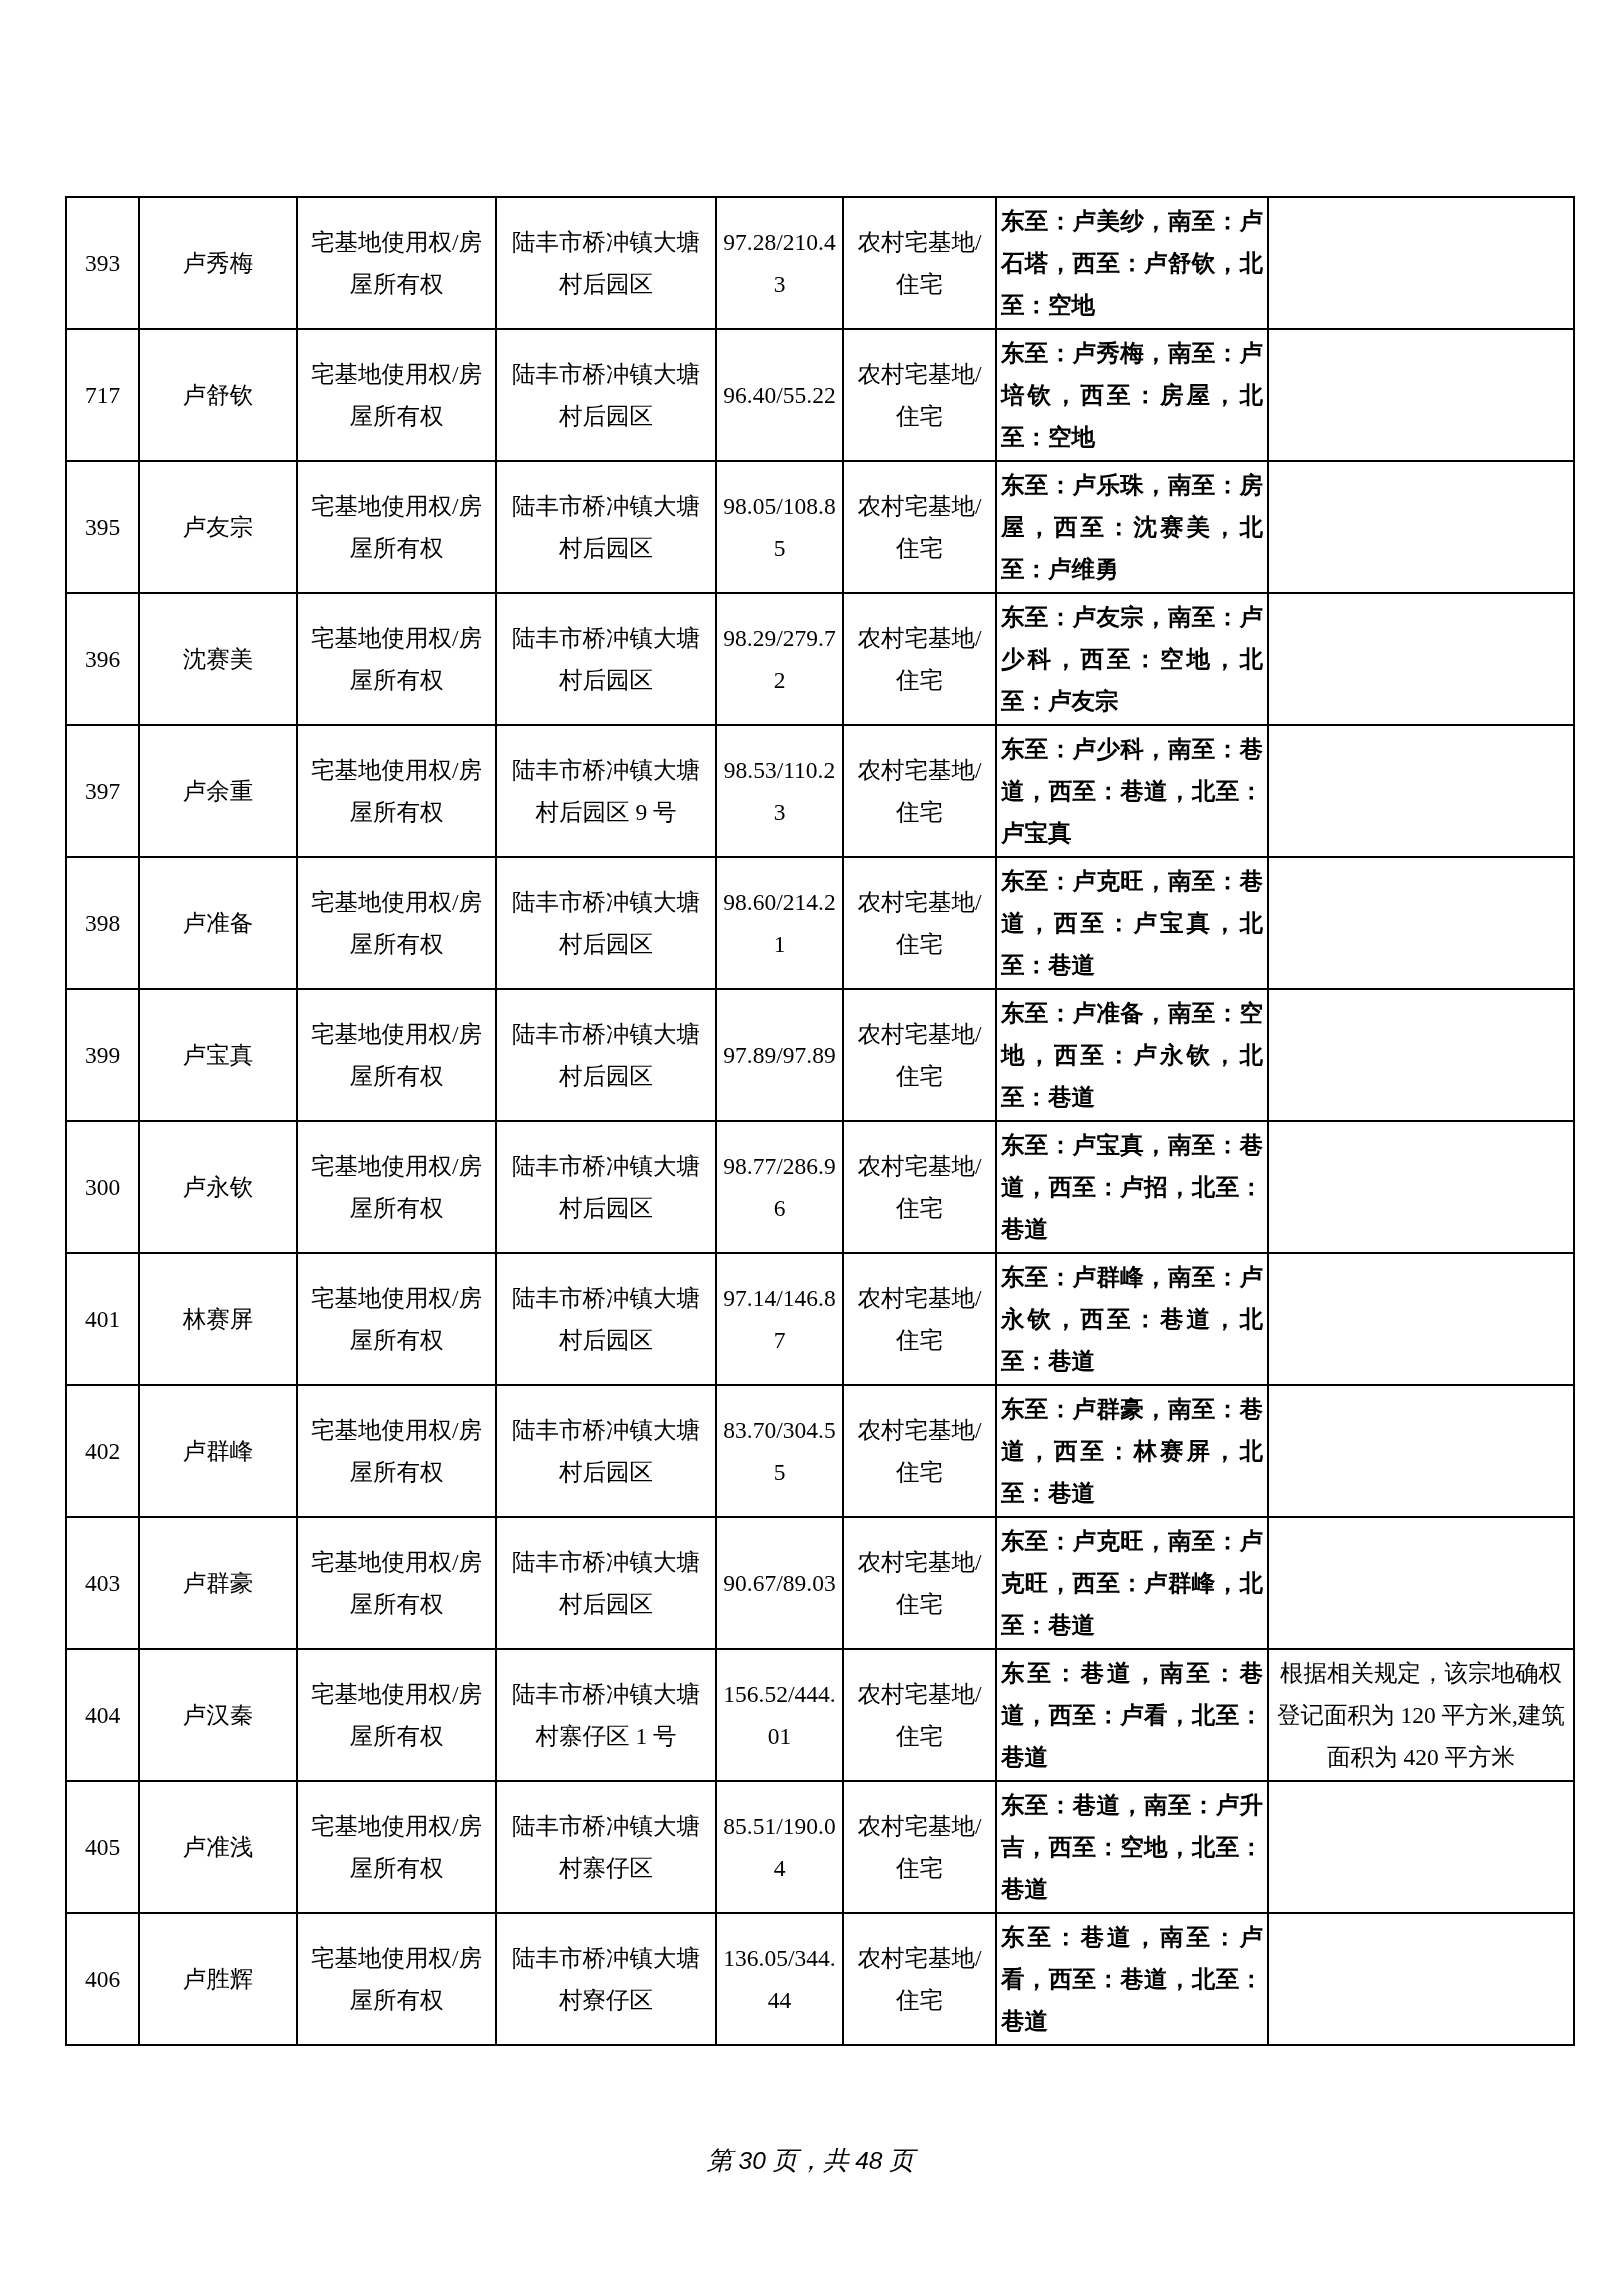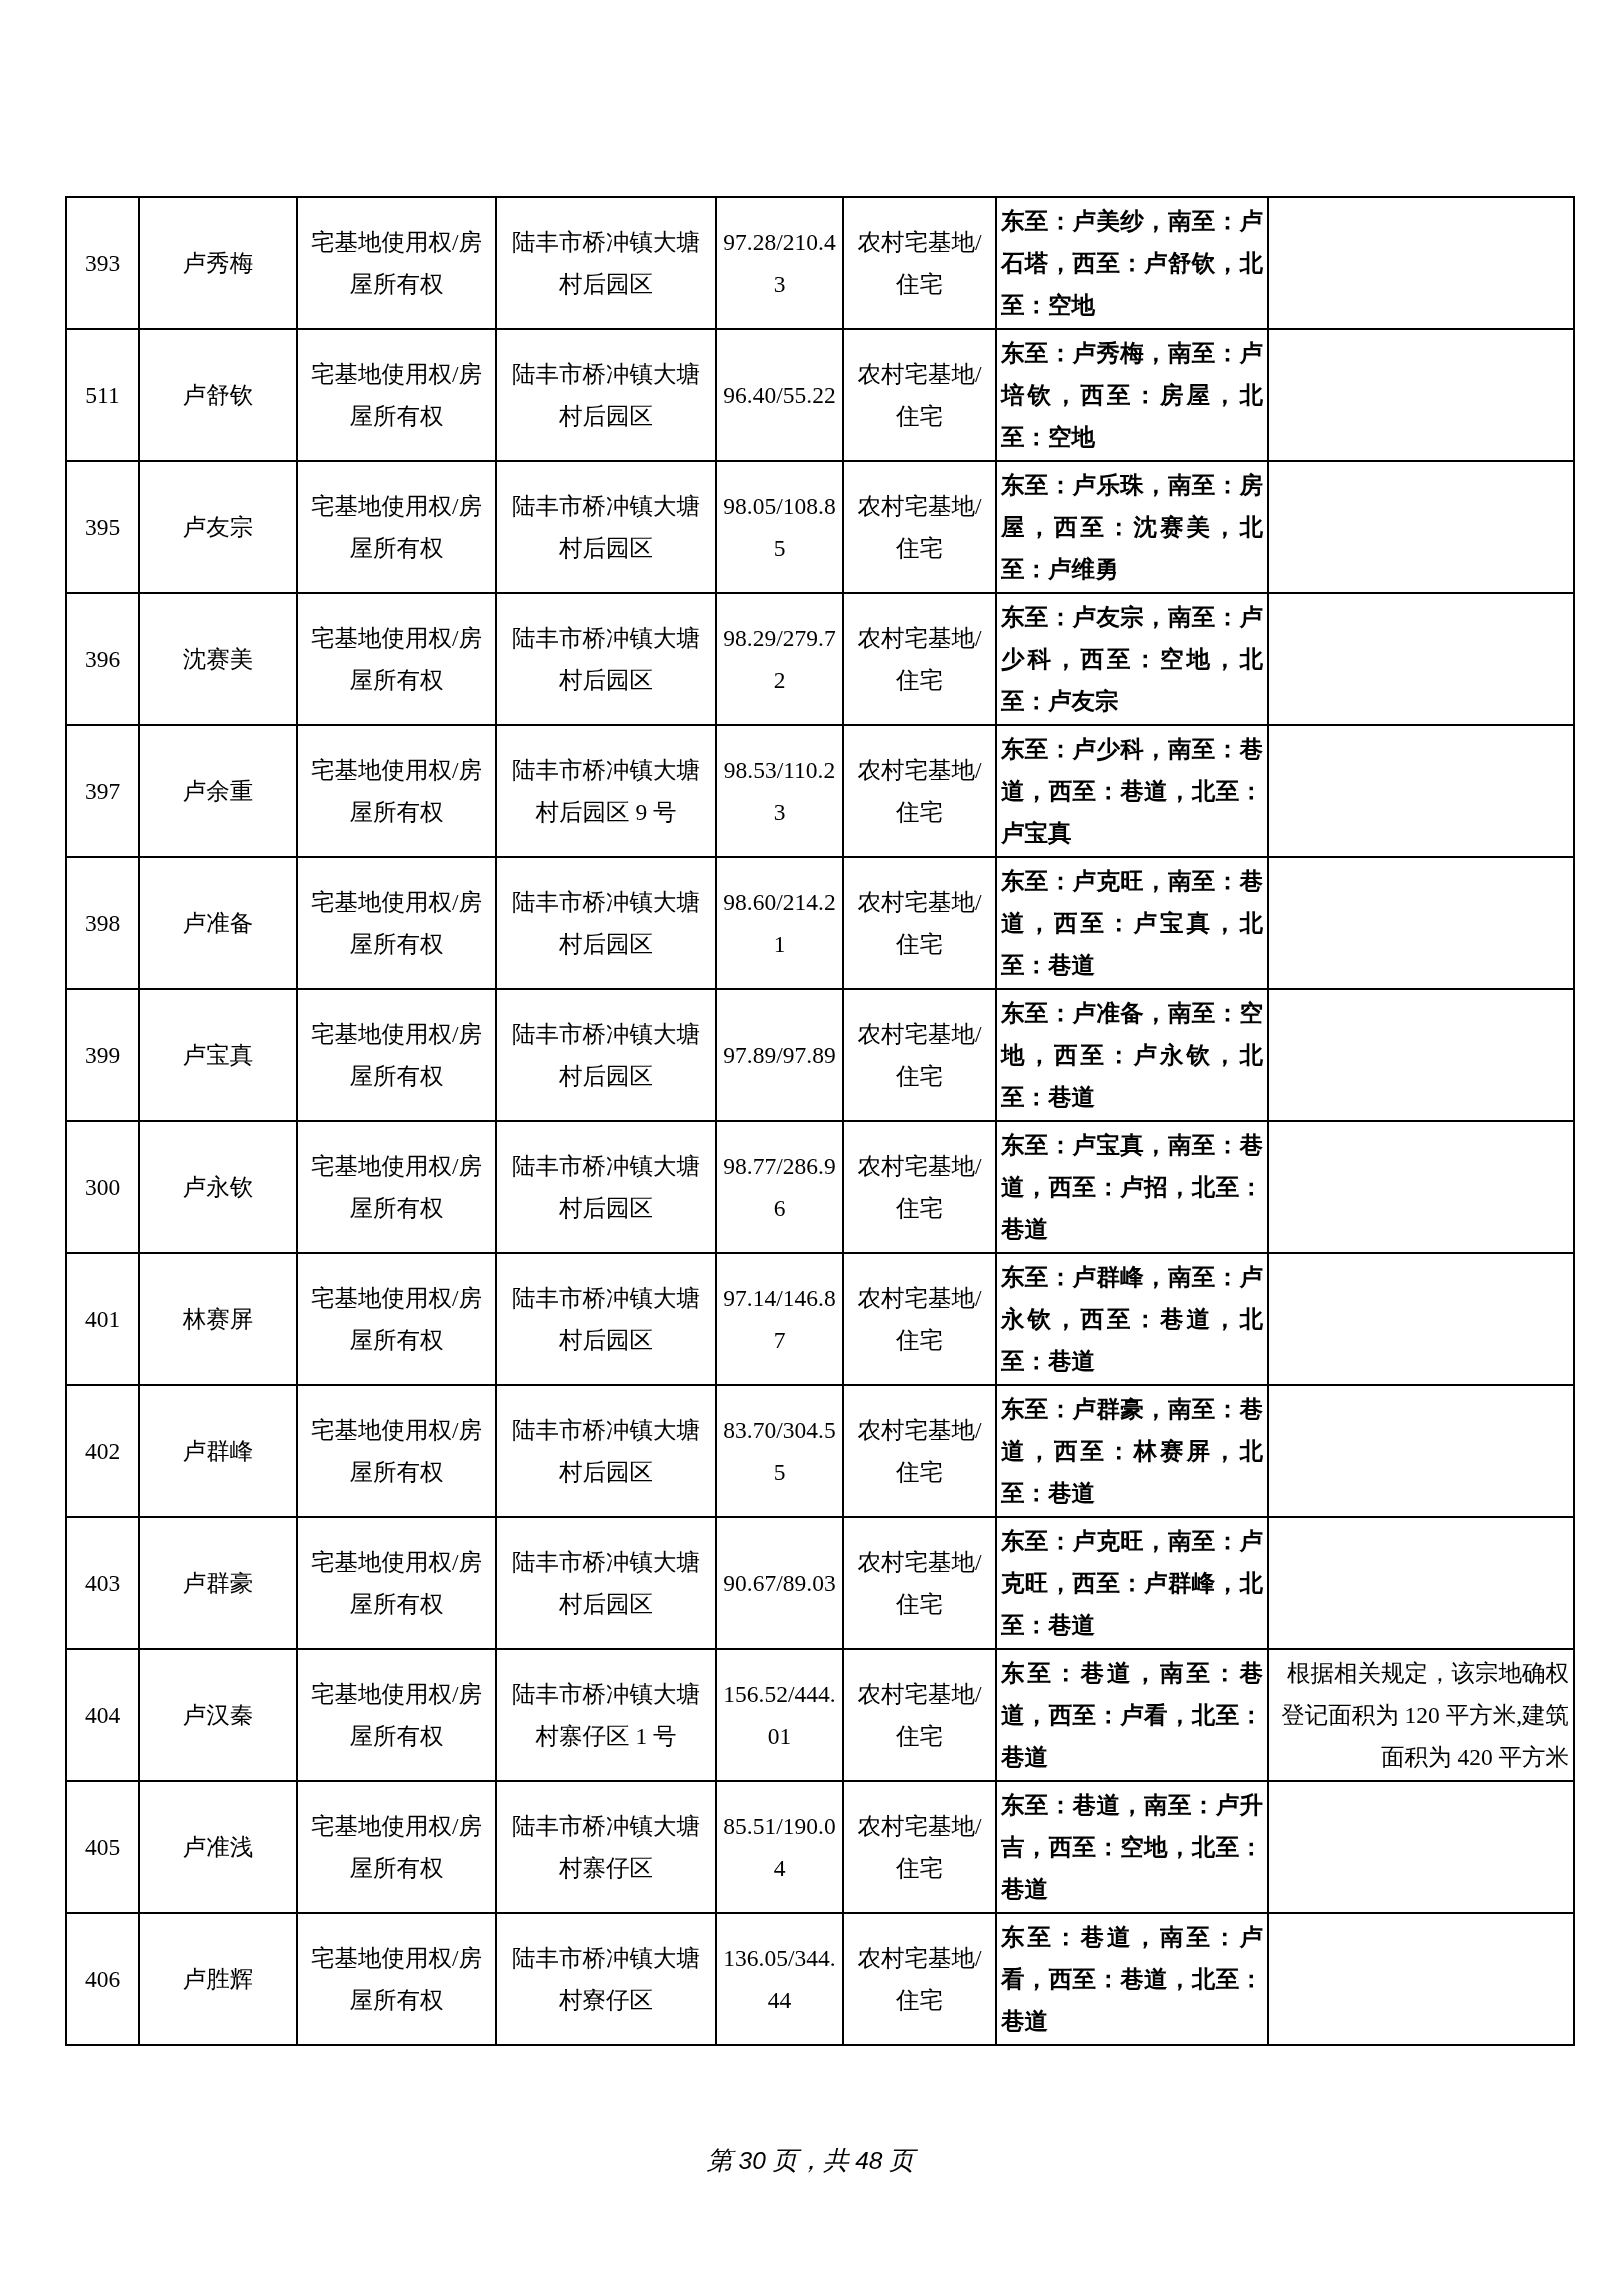--- a/index.html
+++ b/index.html
@@ -38,21 +38,21 @@
   }
   td.c-area { padding: 2px 2px; margin-left: 44px; }
   td.c-bounds {
     text-align: justify;
     text-align-last: left;
     padding: 2px 5.9px;
     word-break: break-all;
     font-weight: bold;
   }
   td.c-remark {
-    text-align: right;
+    text-align: center;
     padding: 2px 7.8px;
     word-break: break-all;
   }
   .page-footer {
     position: absolute;
     top: 2143px;
     left: 0;
     width: 100%;
     text-align: center;
     font-size: 25.5px;
@@ -83,21 +83,21 @@
       <td class="c-no">393</td>
       <td class="c-name">卢秀梅</td>
       <td class="c-right">宅基地使用权/房屋所有权</td>
       <td class="c-loc">陆丰市桥冲镇大塘村后园区</td>
       <td class="c-area">97.28/210.43</td>
       <td class="c-use">农村宅基地/住宅</td>
       <td class="c-bounds">东至：卢美纱，南至：卢石塔，西至：卢舒钦，北至：空地</td>
       <td class="c-remark"></td>
     </tr>
     <tr class="row">
-      <td class="c-no">511</td>
+      <td class="c-no">717</td>
       <td class="c-name">卢舒钦</td>
       <td class="c-right">宅基地使用权/房屋所有权</td>
       <td class="c-loc">陆丰市桥冲镇大塘村后园区</td>
       <td class="c-area">96.40/55.22</td>
       <td class="c-use">农村宅基地/住宅</td>
       <td class="c-bounds">东至：卢秀梅，南至：卢培钦，西至：房屋，北至：空地</td>
       <td class="c-remark"></td>
     </tr>
     <tr class="row">
       <td class="c-no">395</td>

